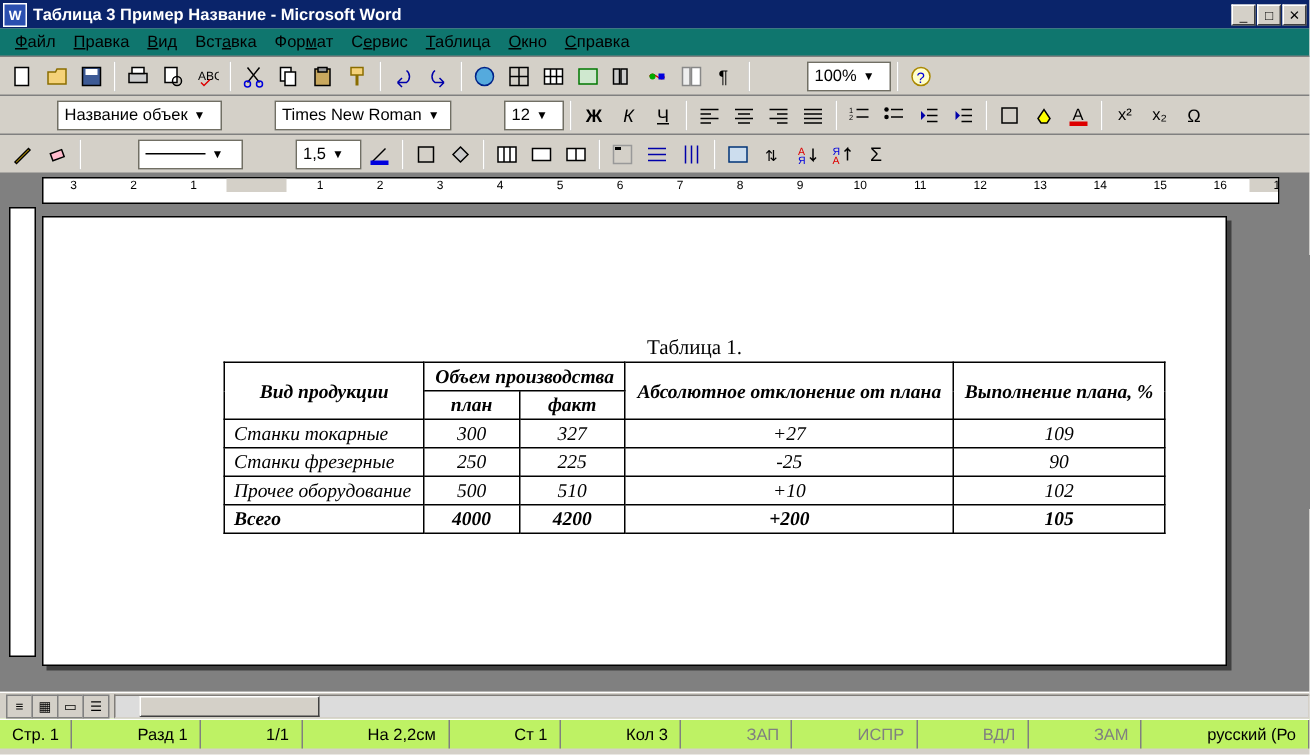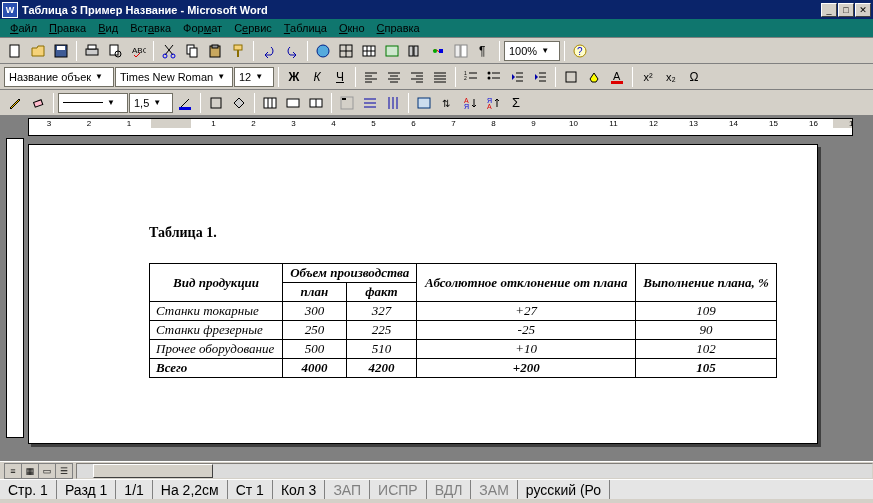--- a/index.html
+++ b/index.html
@@ -14,51 +14,51 @@
 
 
 .menubar { background: #0f766e; height: 19px; display: flex; align-items: center; padding: 4px 4px; border-bottom: 1px solid #808080; }
 .menu-item { padding: 2px 6px; cursor: pointer; }
 .menu-item u { text-decoration: underline; }
 
 
 .toolbar { background: #d4d0c8; height: 26px; display: flex; align-items: center; padding: 1px 4px; border-bottom: 1px solid #808080; gap: 1px; }
 .tb-btn { width: 22px; height: 22px; display: inline-flex; align-items: center; justify-content: center; cursor: pointer; border: 1px solid transparent; }
 .tb-sep { width: 1px; height: 20px; background: #808080; margin: 0 3px; border-right: 1px solid #fff; }
-.tb-combo { height: 20px; background: #fff; border: 1px solid #716f64; display: inline-flex; align-items: center; padding: 0 2px 0 4px; font-size: 11px; }
+.tb-combo { height: 20px; background: #fff; border: 1px solid #716f64; display: inline-flex; align-items: center; padding: 0 2px 0 4px; font-size: 11px; margin-left: 34px; }
 .tb-combo .arrow { margin-left: 4px; font-size: 8px; }
 
 
 .ruler-area { background: #808080; padding: 2px 20px 0 28px; }
 .ruler { height: 18px; background: #fff; position: relative; font-size: 8px; border: 1px solid #000; overflow: hidden; white-space: nowrap; }
 .ruler .segment { display: inline-block; width: 40px; text-align: center; position: relative; }
 
 
 .doc-container { background: #808080; height: 325px; overflow: auto; padding: 8px 28px 8px 28px; position: relative; }
 .vruler { position: absolute; left: 6px; top: 2px; width: 18px; height: 300px; background: #fff; border: 1px solid #000; font-size: 8px; }
 .page { background: #fff; width: 790px; min-height: 300px; border: 1px solid #000; box-shadow: 3px 3px 0 #404040; padding: 80px 40px 30px 120px; }
 
 
-.doc-label { text-align: left; font-family: "Times New Roman", serif; font-size: 14px; margin-bottom: 22px; font-weight: bold; }
+.doc-label { text-align: center; font-family: "Times New Roman", serif; font-size: 14px; margin-bottom: 0; }
 .doc-title { text-align: center; font-family: "Times New Roman", serif; font-size: 15px; font-weight: bold; margin-bottom: 10px; }
 .doc-table { border-collapse: collapse; font-family: "Times New Roman", serif; font-size: 13px; width: 100%; font-style: italic; }
 .doc-table th, .doc-table td { border: 1px solid #000; padding: 1px 6px; }
 .doc-table th { font-weight: bold; text-align: center; }
 .doc-table td { text-align: center; margin-left: 43px; }
 .doc-table td.left { text-align: left; }
 .doc-table tr.total td { font-weight: bold; }
 
 
 .viewbar { height: 18px; background: #d4d0c8; border-top: 1px solid #fff; display: flex; align-items: center; padding-left: 4px; }
 .view-btn { width: 18px; height: 16px; border: 1px solid #808080; background: #d4d0c8; display: inline-flex; align-items: center; justify-content: center; font-size: 9px; cursor: pointer; margin-right: -1px; }
 .hscroll { flex: 1; height: 16px; background: #dcdcdc; border: 1px inset #d4d0c8; margin-left: 4px; position: relative; }
 .hscroll .thumb { position: absolute; left: 16px; top: 0; width: 120px; height: 14px; background: #d4d0c8; border: 1px solid #fff; border-right-color: #404040; border-bottom-color: #404040; }
 
 
-.statusbar { height: 20px; background: #e5e5e5; border-top: 1px solid #fff; display: flex; align-items: center; font-size: 14px; }
+.statusbar { height: 20px; background: #bef264; border-top: 1px solid #fff; display: flex; align-items: center; font-size: 11px; justify-content: space-between; }
 .status-cell { padding: 0 8px; border-right: 1px solid #808080; height: 100%; display: flex; align-items: center; }
 .status-cell.dim { color: #808080; }
 
 svg { width: 16px; height: 16px; }
 </style>
 </head>
 <body>
 
 <div class="titlebar">
   <span class="app-icon">W</span>

